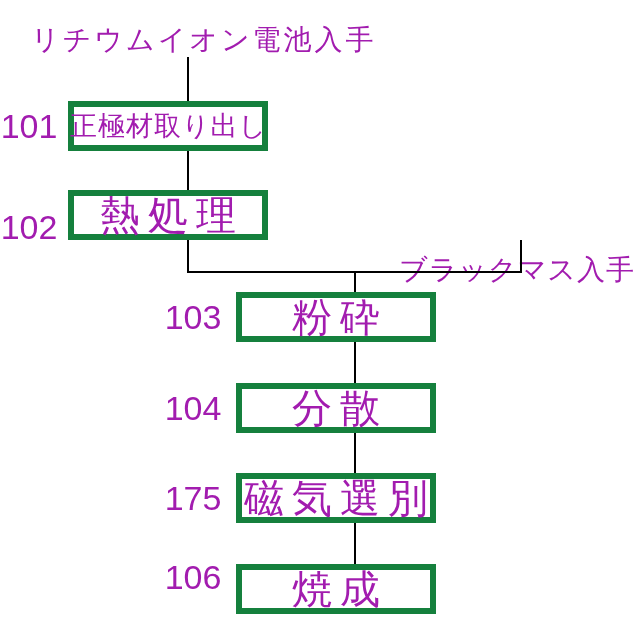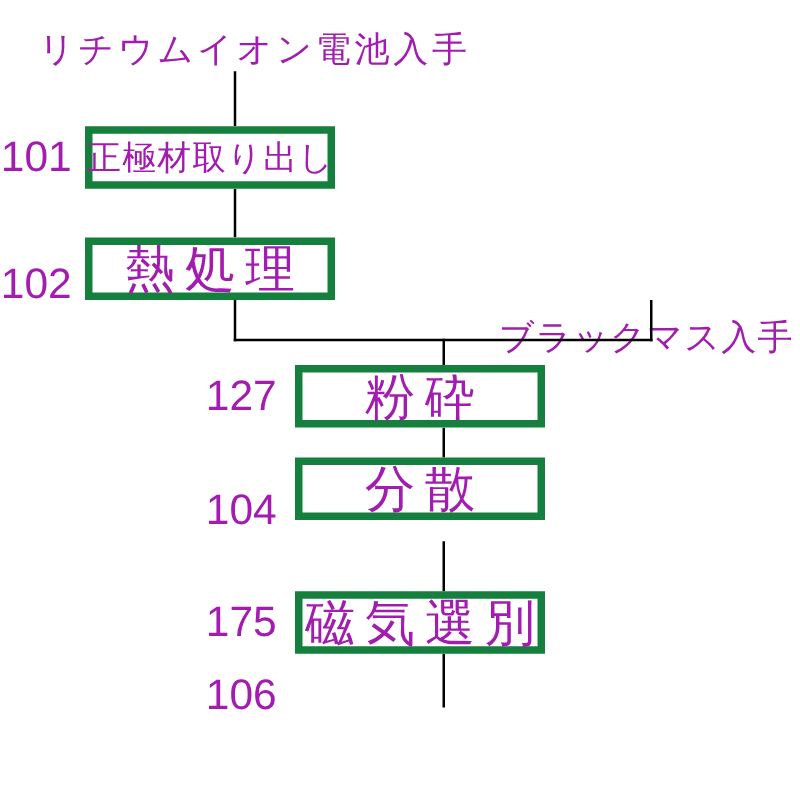--- a/index.html
+++ b/index.html
@@ -67,30 +67,33 @@
   <div class="num" style="left:0px; top:101px;">101</div>
   <div class="pbox" style="left:68px; top:101px;">
     <span class="lbl-tight">正極材取り出し</span>
   </div>
 
   <div class="num" style="left:0px; top:202px;">102</div>
   <div class="pbox" style="left:68px; top:190px;">
     <span class="lbl-wide">熱処理</span>
   </div>
 
-  <div class="num" style="left:164px; top:292px;">127</div>
+  <div class="num" style="left:164px; top:292px;">103</div>
   <div class="pbox" style="left:236px; top:292px;">
     <span class="lbl-wide">粉砕</span>
   </div>
 
   <div class="num" style="left:164px; top:383px;">104</div>
-  <div class="pbox" style="left:236px; top:366px;">
+  <div class="pbox" style="left:236px; top:383px;">
     <span class="lbl-wide">分散</span>
   </div>
 
   <div class="num" style="left:164px; top:473px;">175</div>
   <div class="pbox" style="left:236px; top:473px;">
     <span class="lbl-wide">磁気選別</span>
   </div>
 
-  <div class="num" style="left:164px; top:531px;">106</div>
+  <div class="num" style="left:164px; top:552px;">106</div>
+  <div class="pbox" style="left:236px; top:564px;">
+    <span class="lbl-wide">焼成</span>
+  </div>
 
 </div>
 
 </body></html>

